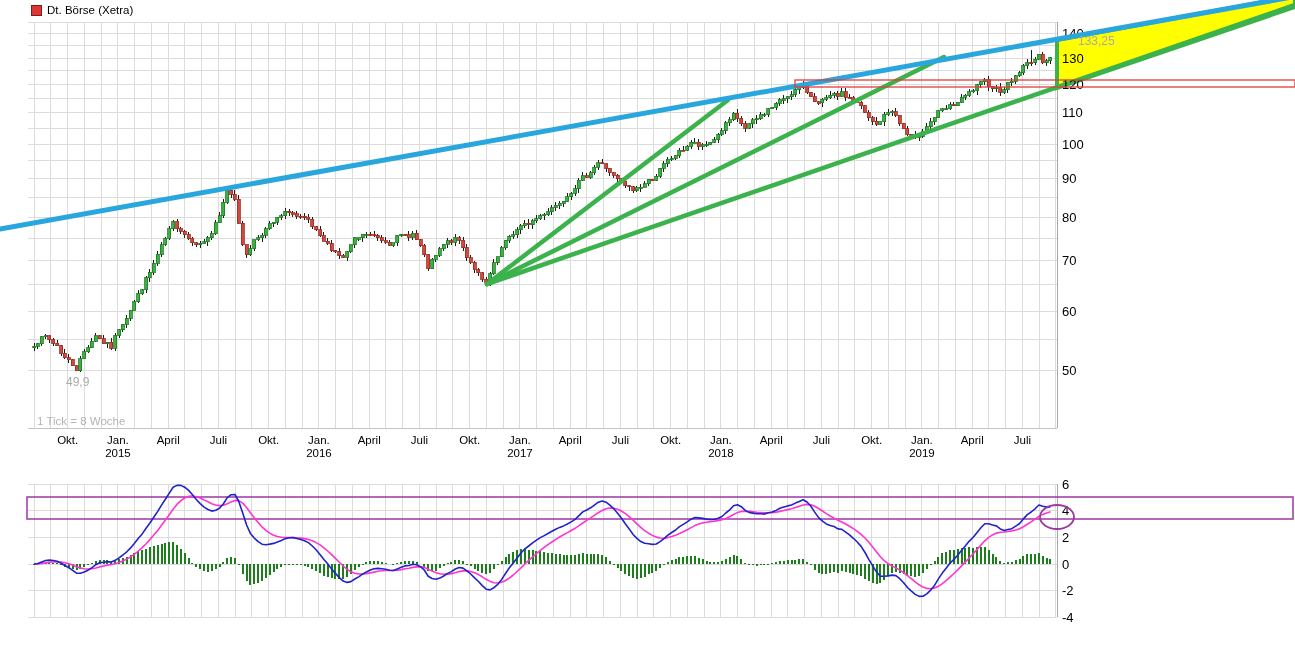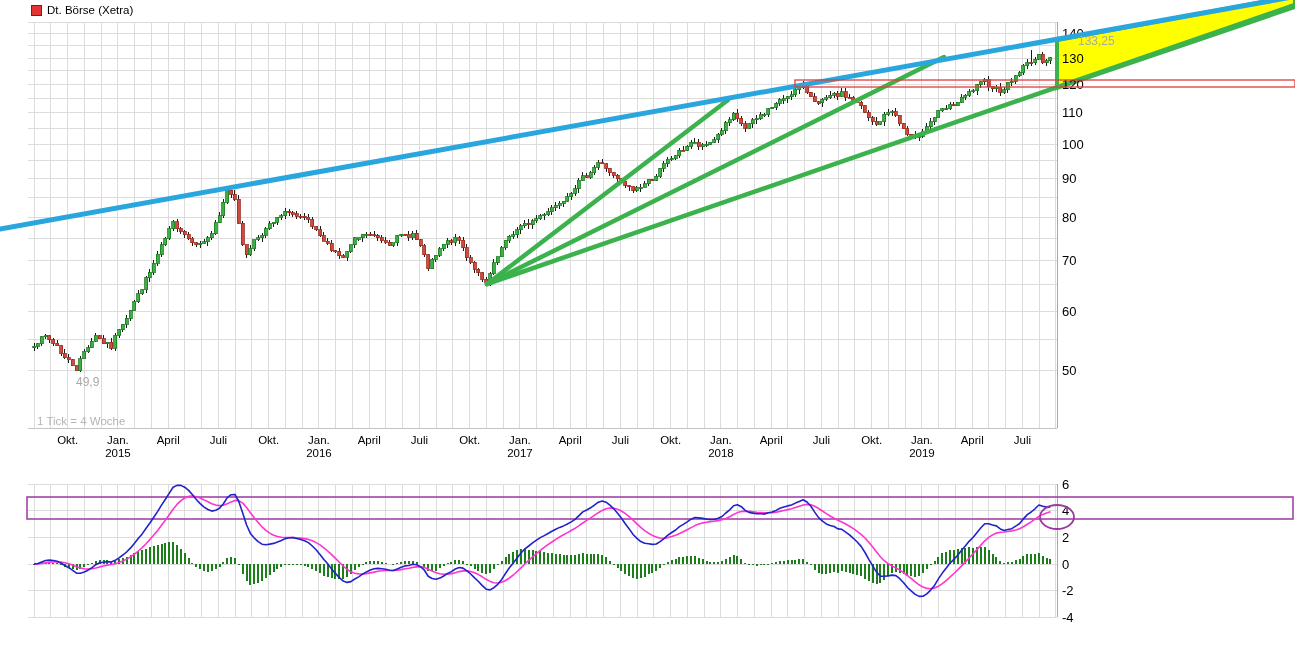--- a/index.html
+++ b/index.html
@@ -6,21 +6,21 @@
   .stage{position:relative;width:1295px;height:650px;background:#fff;overflow:hidden;
          font-family:"Liberation Sans",sans-serif;}
   .stage svg{position:absolute;left:0;top:0;}
   .legend-top{position:absolute;left:31px;top:4px;display:flex;align-items:center;gap:5px;
               font-size:11.5px;color:#000;}
   .swatch{display:inline-block;width:9px;height:9px;border:1px solid rgba(0,0,0,.45);}
   .macd-legend{position:absolute;left:0;top:466px;height:14px;width:1060px;font-size:11.5px;color:#000;}
   .macd-item{position:absolute;top:0;display:flex;align-items:center;gap:6px;}
   .float-label{position:absolute;color:#a9a9a9;font-size:12px;white-space:nowrap;}
   .lbl-high{left:1041px;top:34px;margin-left:37px;}
-  .lbl-low{left:76px;top:375px;}
+  .lbl-low{left:66px;top:375px;}
   .lbl-ticknote{left:37px;top:415px;color:#b4b4b4;font-size:11.5px;}
 </style>
 </head>
 <body>
 
 <div class="stage">
   <svg id="main-svg" width="1295" height="650" viewBox="0 0 1295 650">
       <g>
         <line x1="34.2" y1="22" x2="34.2" y2="428" stroke="#dcdcdc" stroke-width="1" shape-rendering="crispEdges"></line>
         <line x1="50.95" y1="22" x2="50.95" y2="428" stroke="#dcdcdc" stroke-width="1" shape-rendering="crispEdges"></line>
@@ -1055,14 +1055,14 @@
     </svg>
 
   <div class="legend-top">
     <span class="swatch" style="background: rgb(224, 53, 53);"></span>
     <span>Dt. Börse (Xetra)</span>
   </div>
 
 
   <div class="float-label lbl-high">133,25</div>
   <div class="float-label lbl-low">49,9</div>
-  <div class="float-label lbl-ticknote">1 Tick = 4 Woche</div>
+  <div class="float-label lbl-ticknote">1 Tick = 8 Woche</div>
 </div>
 
 </body></html>

